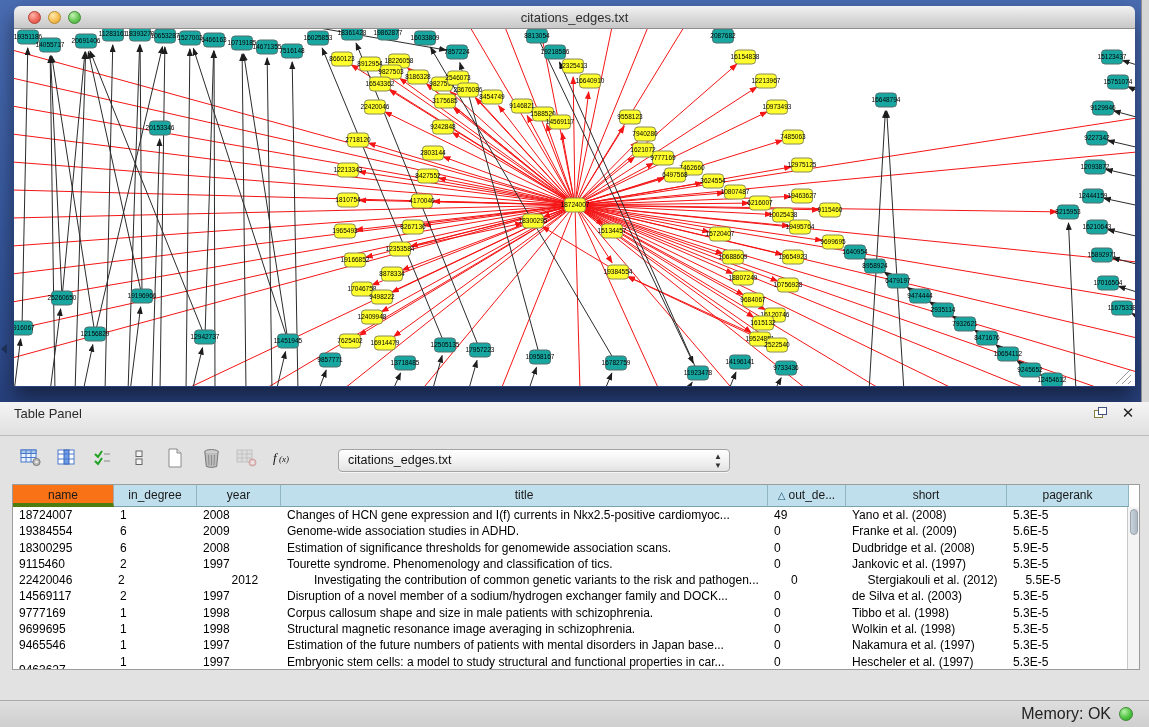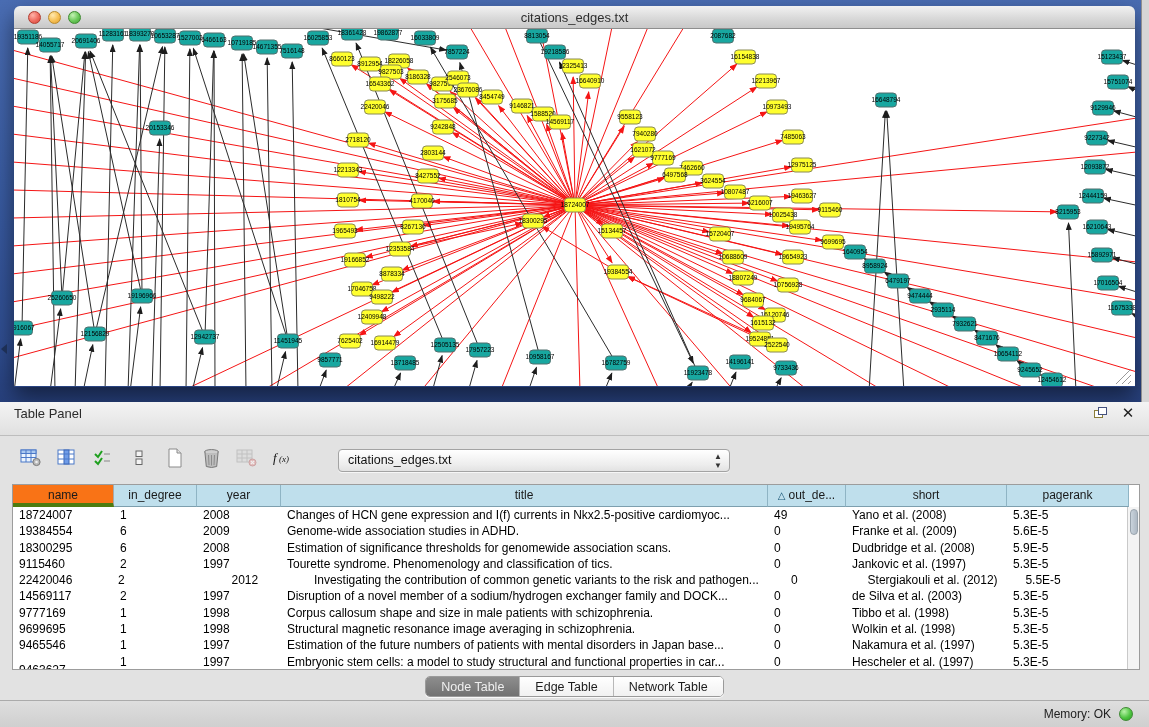--- a/index.html
+++ b/index.html
@@ -73,21 +73,21 @@
   .segmented { display:flex; height:21px; border:1px solid #9a9a9a; border-radius:5px;
     overflow:hidden; background:#ffffff; box-shadow:0 1px 0 rgba(255,255,255,.8); }
   .seg { padding:0 15px; font-size:12.5px; line-height:20px; color:#1c1c1c;
     border-right:1px solid #b8b8b8; background:linear-gradient(180deg,#ffffff,#f1f1f1); }
   .seg:last-child { border-right:none; }
   .seg.selected { background:linear-gradient(180deg,#8d8d8d,#727272); color:#efefef; }
 
   .statusbar { position:absolute; left:0; top:298px; width:1149px; height:27px;
     background:linear-gradient(180deg,#dedede,#cfcfcf); border-top:1px solid #ababab;
     display:flex; align-items:center; justify-content:flex-end; }
-  .mem-label { font-size:12px; color:#222; margin-right:8px; }
+  .mem-label { font-size:16px; color:#222; margin-right:8px; }
   .mem-dot { width:14px; height:14px; border-radius:50%; margin-right:16px;
     background:radial-gradient(circle at 35% 30%,#b8f2a8,#4fc442 55%,#26a01e);
     border:1px solid #3f8a34; }
 
   
   .e-r { stroke:#f51515; stroke-width:1; fill:none; }
   .e-b { stroke:#2b2b2b; stroke-width:1; fill:none; }
   .node-rect { stroke-width:1; }
   .node-rect.teal { fill:#18a7a0; stroke:#4f6e6c; }
   .node-rect.yellow { fill:#ffff2e; stroke:#8a8a52; }
@@ -747,26 +747,19 @@
             <div class="td" style="width: 78px;">0</div>
             <div class="td" style="width: 161px;">Hescheler et al. (1997)</div>
             <div class="td" style="width: 122px;">5.3E-5</div>
           </div>
         </div>
       <div class="vscroll">
         <div class="vthumb"></div>
       </div>
     </div>
 
-    <div class="tabbar">
-      <div class="segmented" id="segmented">
-          <div class="seg selected">Node Table</div>
-          <div class="seg">Edge Table</div>
-          <div class="seg">Network Table</div>
-        </div>
-    </div>
 
     <div class="statusbar">
       <span class="mem-label">Memory: OK</span>
       <span class="mem-dot"></span>
     </div>
   </div>
 </div>
 
 </body></html>

